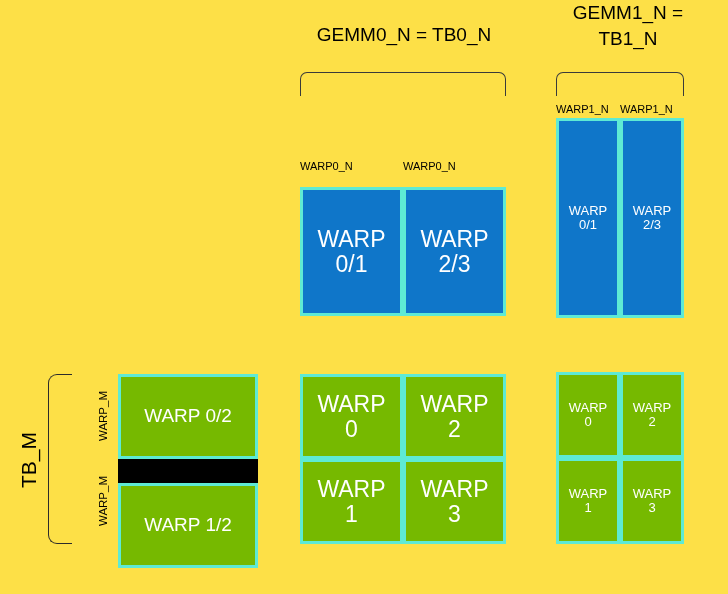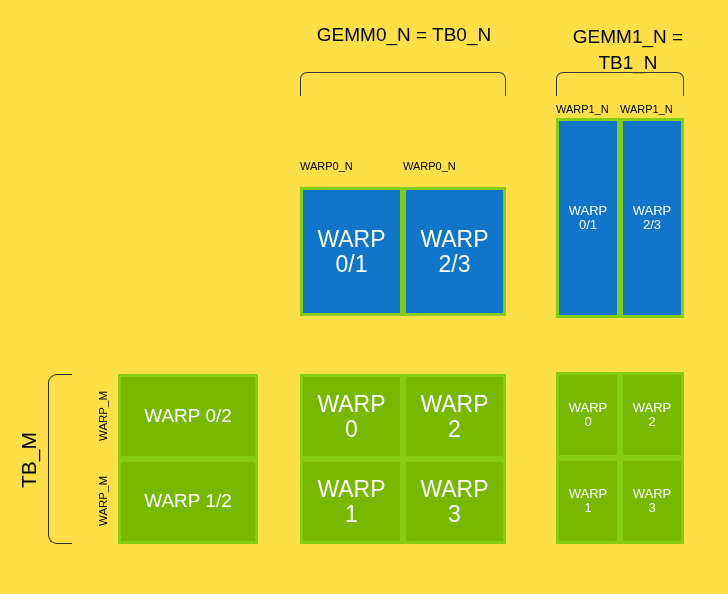--- a/index.html
+++ b/index.html
@@ -74,37 +74,37 @@
   }
   .cell {
     box-sizing: border-box;
     display: flex;
     align-items: center;
     justify-content: center;
     text-align: center;
     color: #ffffff;
     line-height: 1.08;
     white-space: pre-line;
-    border: 3px solid #84cc16;
+    border: 3px solid #5eead4;
   }
   .blue  { background: #0f76c9; }
   .green { background: #76b900; }
 
   .t-lg  { font-size: 23px; }
   .t-md  { font-size: 19px; }
   .t-sm  { font-size: 13px; }
 </style>
 </head>
 <body>
 
 <div id="canvas">
 
   <div class="abs heading" style="left:288px; top:22px; width:232px;">GEMM0_N = TB0_N</div>
 
-  <div class="abs heading" style="left:548px; top:24px; width:160px;">GEMM1_N =
+  <div class="abs heading" style="left:548px; top:0; width:160px;">GEMM1_N =
 TB1_N</div>
 
   <div class="abs hbracket" style="left:300px; top:72px; width:206px; height:24px;"></div>
 
   <div class="abs hbracket" style="left:556px; top:72px; width:128px; height:24px;"></div>
 
   <div class="abs small-label" style="left:556px; top:103px; width:64px;">WARP1_N</div>
   <div class="abs small-label" style="left:620px; top:103px; width:64px;">WARP1_N</div>
 
   <div class="abs block" style="left:556px; top:118px; width:128px; height:200px;">
@@ -124,21 +124,21 @@
 2/3</div>
   </div>
 
   <div class="abs big-vlabel" style="left:-16px; top:448px; width:90px;">TB_M</div>
 
   <div class="abs vbracket" style="left:48px; top:374px; width:24px; height:170px;"></div>
 
   <div class="abs vlabel" style="left:58px; top:410px; width:90px;">WARP_M</div>
   <div class="abs vlabel" style="left:58px; top:495px; width:90px;">WARP_M</div>
 
-  <div class="abs block" style="left:118px; top:374px; width:140px; height:170px;">
+  <div class="abs block" style="left:118px; top:374px; width:140px; height:170px;gap:24px;">
     <div class="cell green t-md" style="width:140px; height:85px;">WARP 0/2</div>
     <div class="cell green t-md" style="width:140px; height:85px;">WARP 1/2</div>
   </div>
 
   <div class="abs block" style="left:300px; top:374px; width:206px; height:170px;">
     <div class="cell green t-lg" style="width:103px; height:85px;">WARP
 0</div>
     <div class="cell green t-lg" style="width:103px; height:85px;">WARP
 2</div>
     <div class="cell green t-lg" style="width:103px; height:85px;">WARP

